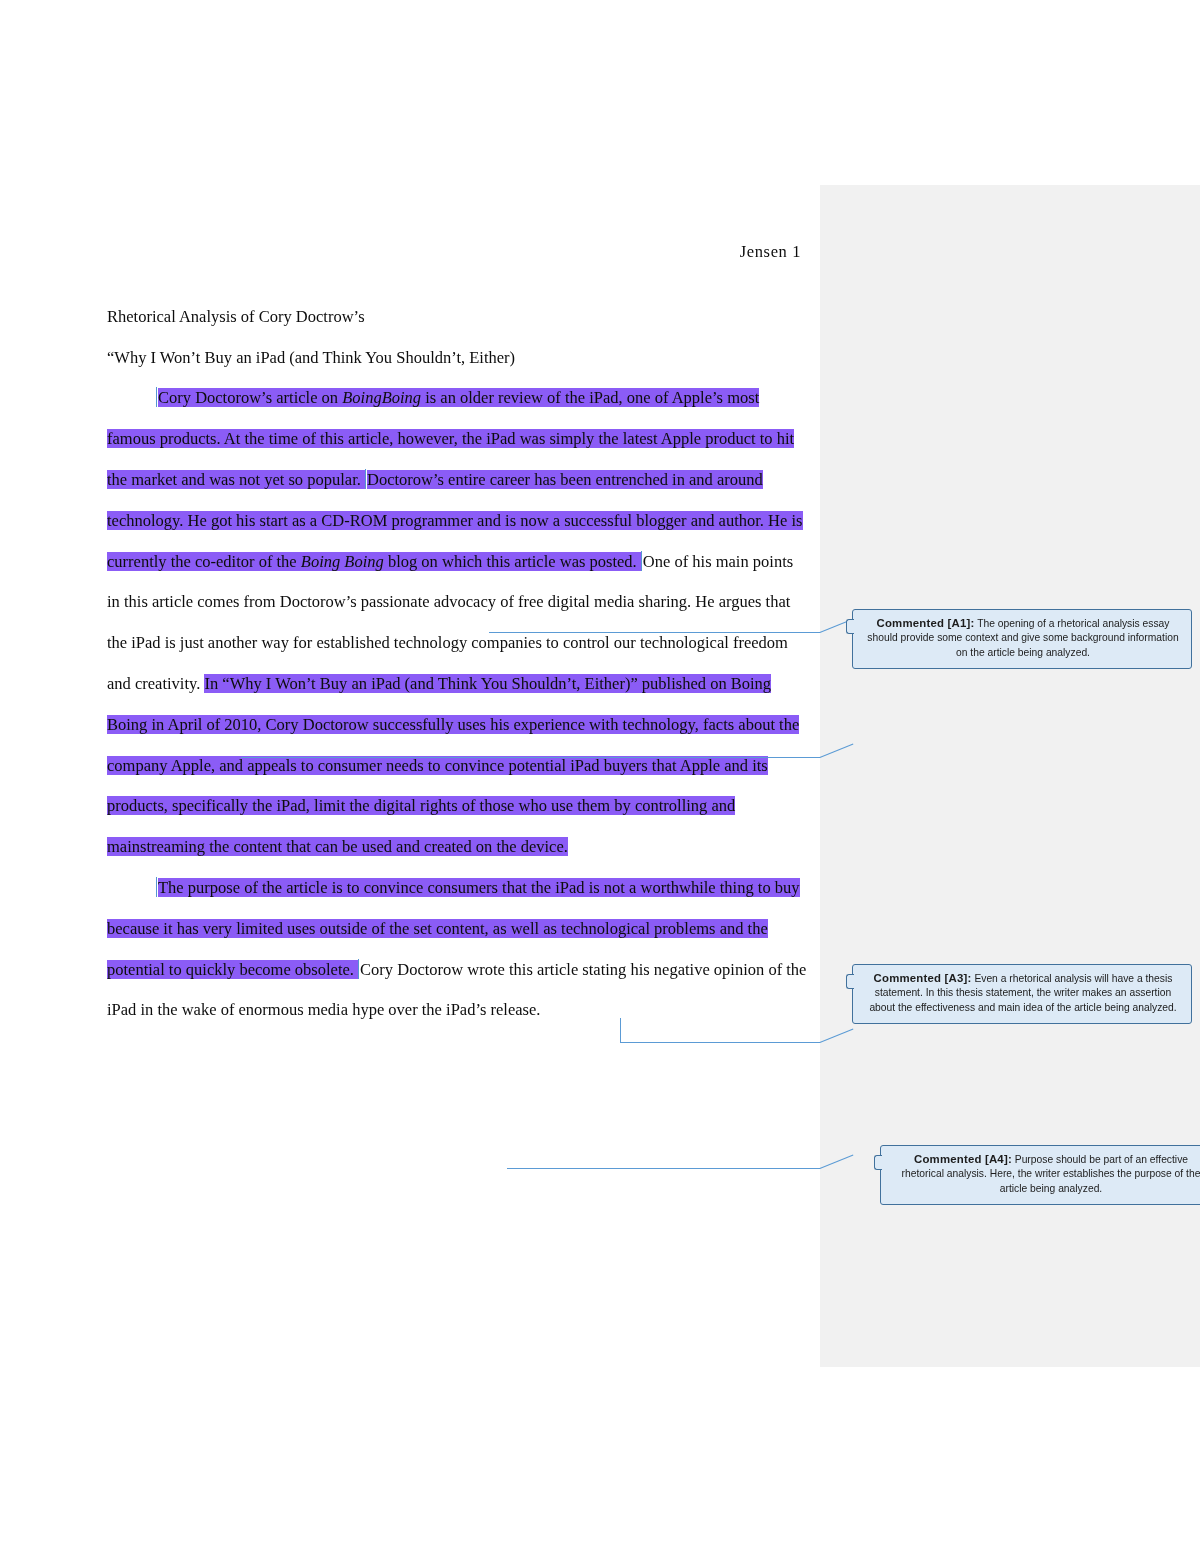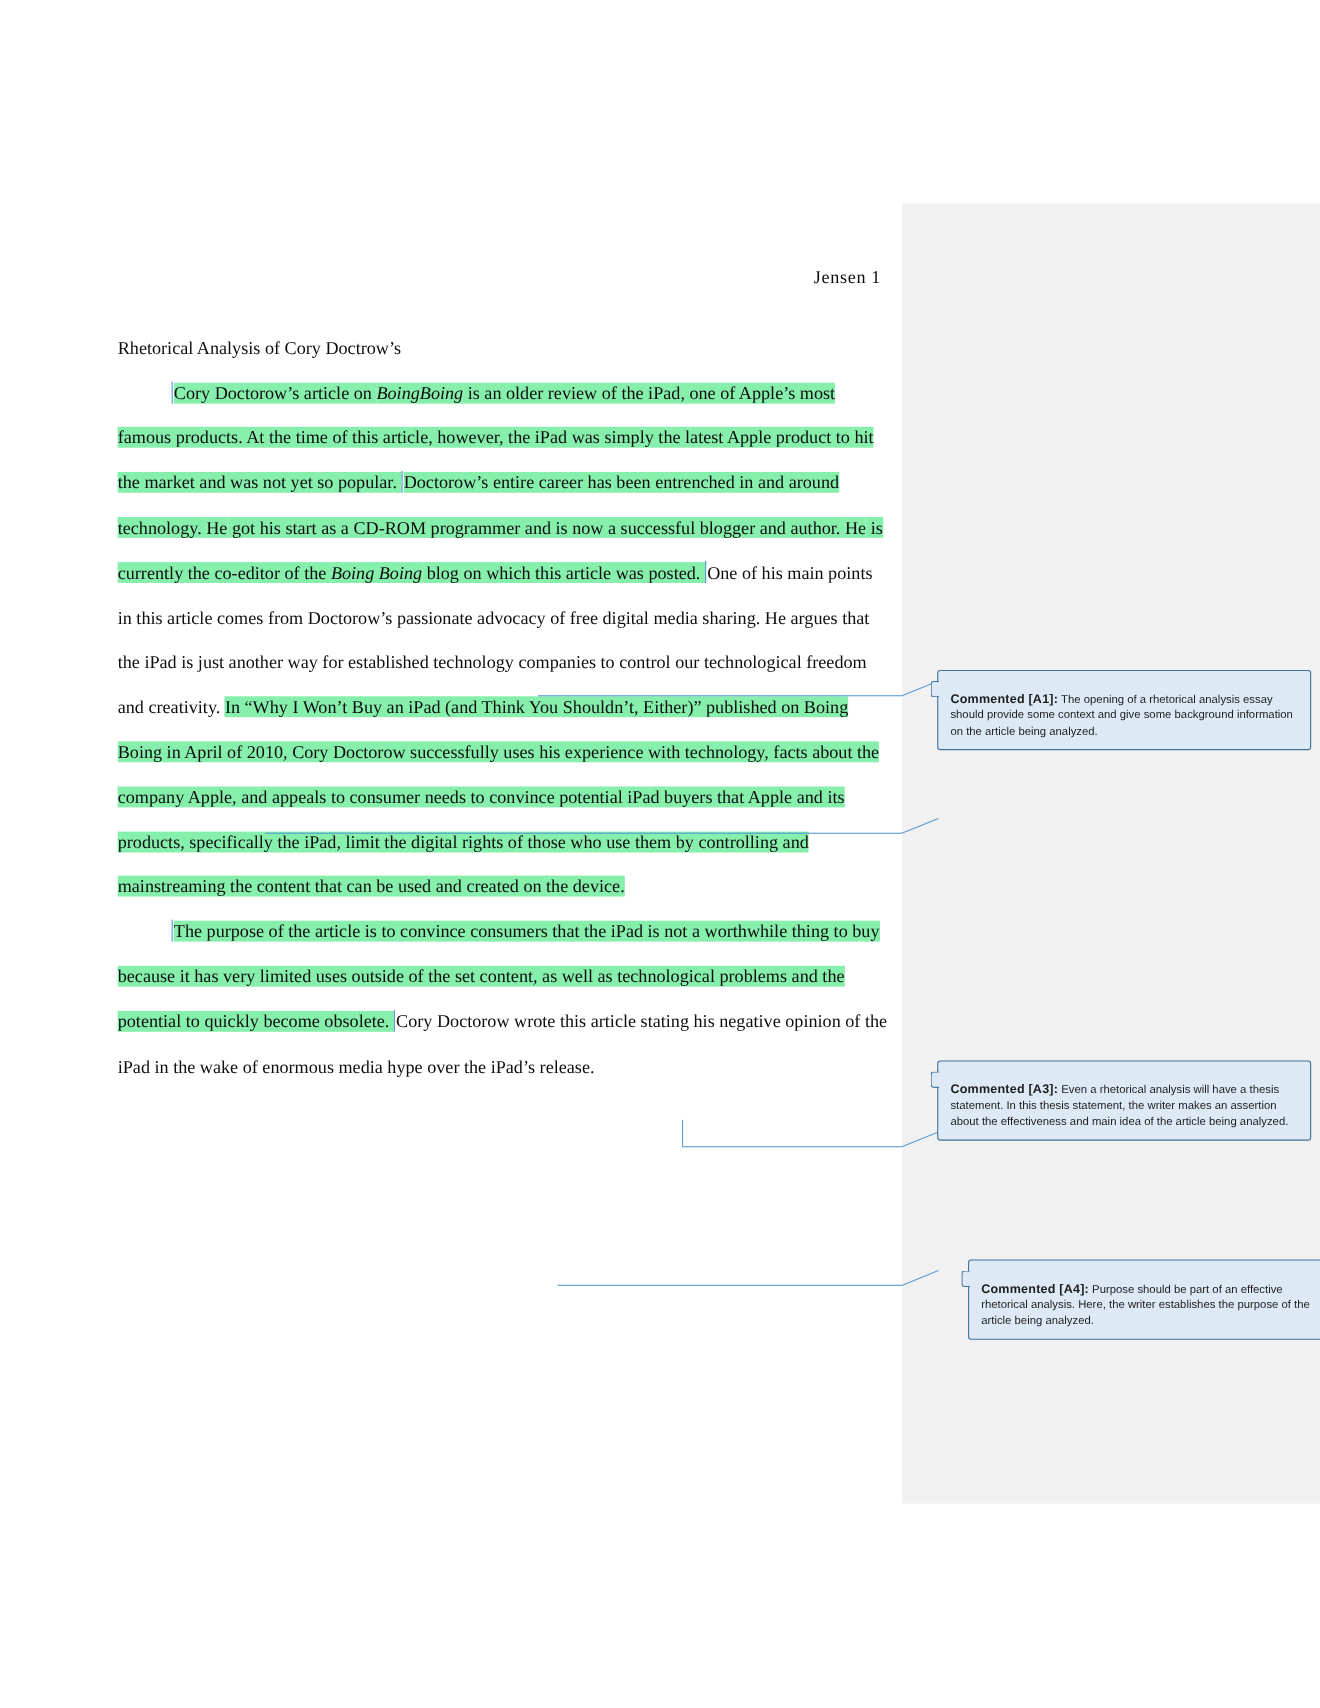--- a/index.html
+++ b/index.html
@@ -59,21 +59,21 @@
     white-space: nowrap;
   }
 
   p.body {
     margin: 0;
     text-align: left;
   }
   p.body .indent { display: inline-block; width: 49px; }
 
   
-  .hl { background: #86efac; text-align: right; }
+  .hl { background: #8b5cf6; text-align: right; }
 
   em { font-style: italic; }
   .b { font-weight: normal; }
 
   
   .anchor-bar {
     display: inline-block;
     width: 0;
     border-left: 1.4px solid #5596d1;
     height: 20px;
@@ -100,25 +100,26 @@
   }
 
   
   .comment {
     position: absolute;
     width: 340px;
     box-sizing: border-box;
     background: #ddeaf6;
     border: 1.3px solid #41719c;
     border-radius: 3px;
-    padding: 19px 9px 8px 11px;
+    padding: 6px 9px 8px 11px;
     font-family: "Liberation Sans", sans-serif;
     font-size: 10.3px;
     line-height: 14.3px;
     color: #1c1c1c;
+    text-align: center;
   }
   .comment .tag {
     font-weight: bold;
     font-size: 11.4px;
     letter-spacing: 0.2px;
   }
   
   .comment::before {
     content: "";
     position: absolute;
@@ -138,20 +139,21 @@
 <div id="page">
 
   <div id="margin-strip"></div>
 
   <div id="doc">
 
     <div class="running-head">Jensen  1</div>
 
 
     <div class="title-line">Rhetorical Analysis of Cory Doctrow’s</div>
+    <div class="title-line">“Why I Won’t Buy an iPad (and Think You Shouldn’t, Either)</div>
 
     <p class="body"><span class="indent"></span><span class="anchor-bar"></span><span class="hl">Cory Doctorow’s article on </span><em class="hl">BoingBoing</em><span class="hl"> is an older review of the iPad, one of Apple’s most famous products. At the time of this article, however, the iPad was simply the latest Apple product to hit the market and was not yet so popular. </span><span class="anchor-bar"></span><span class="hl">Doctorow’s entire career has been entrenched in and around technology. </span><span class="hl b">He</span><span class="hl"> got his start as a CD-ROM programmer and is now a successful blogger and author. </span><span class="hl b">He</span><span class="hl"> is currently the co-editor of the </span><em class="hl b">Boing Boing</em><span class="hl"> blog on which this article was posted. </span><span class="anchor-bar"></span><span>One of his main points in this article comes from Doctorow’s passionate advocacy of free digital media sharing. </span><span class="b">He</span><span> argues that the iPad is just another way for established technology companies to control our technological freedom and creativity. </span><span class="hl">In “Why I Won’t Buy an iPad (and Think You Shouldn’t, Either)” published on Boing Boing in April of 2010, Cory Doctorow successfully uses his experience with technology, facts about the company Apple, and appeals to consumer needs to convince potential iPad buyers that Apple and its products, specifically the iPad, limit the digital rights of those who use them by controlling and mainstreaming the content that can be used and created on the device.</span></p>
 
     <p class="body"><span class="indent"></span><span class="anchor-bar"></span><span class="hl">The purpose of the article is to convince consumers that the iPad is not a worthwhile thing to buy because it has very limited uses outside of the set content, as well as technological problems and the potential to quickly become obsolete. </span><span class="anchor-bar"></span><span>Cory Doctorow wrote this article stating his negative opinion of the iPad in the wake of enormous media hype over the iPad’s release.</span></p>
   </div>
 
   <div class="leader" style="left:489px; top:632px; width:331px;"></div>
   <div class="leader-diag" style="left:820px; top:632px; width:36px; transform: rotate(-22deg);"></div>
 
   <div class="leader" style="left:241px; top:757px; width:579px;"></div>

